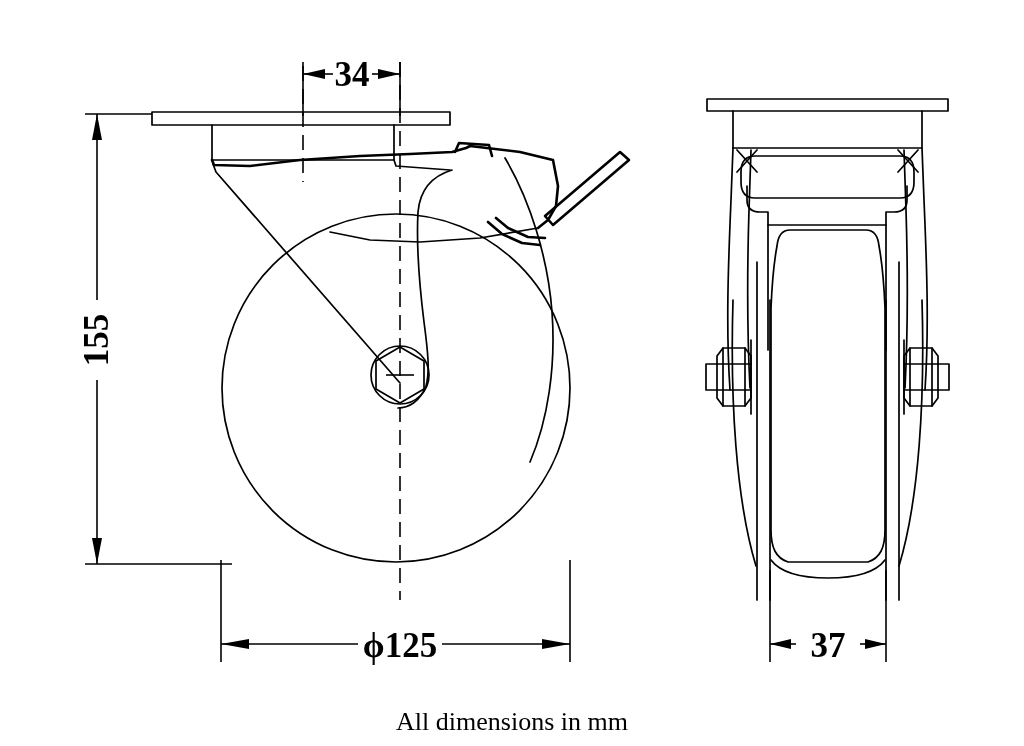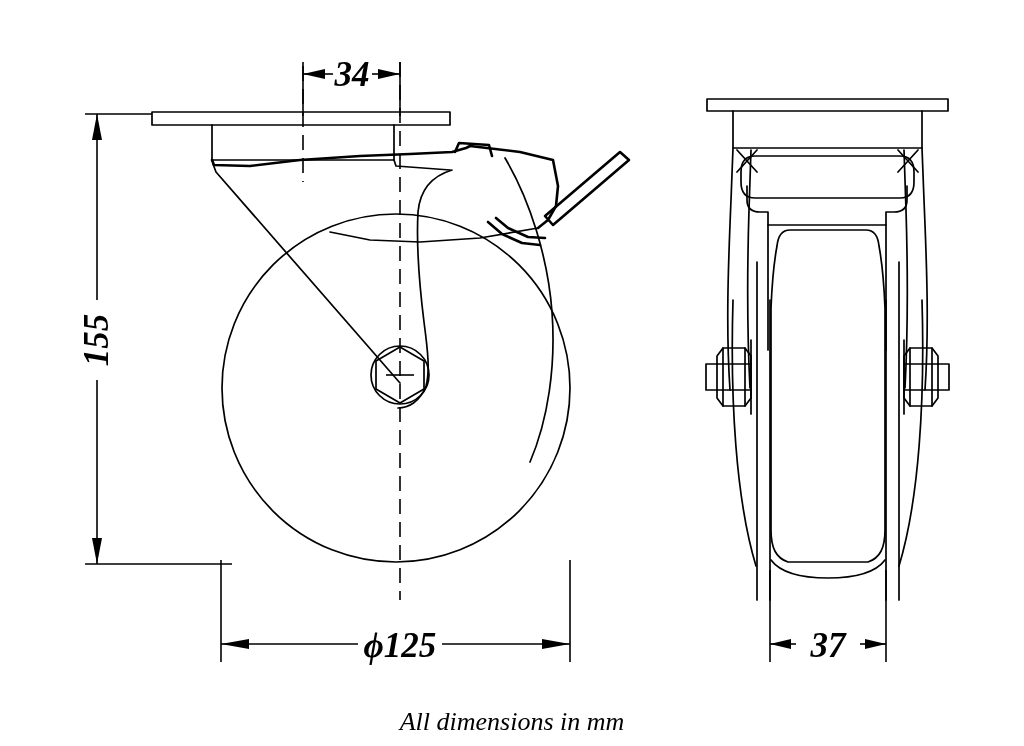--- a/index.html
+++ b/index.html
@@ -11,21 +11,20 @@
     width: 1024px;
     height: 746px;
     overflow: hidden;
     font-family: "Liberation Serif", serif;
   }
   #drawing-root {
     position: relative;
     width: 1024px;
     height: 746px;
     background: #ffffff;
-    font-style: italic;
   }
   svg#cad {
     display: block;
     width: 1024px;
     height: 746px;
   }
   .ln {
     fill: none;
     stroke: #000000;
     stroke-width: 1.7;

